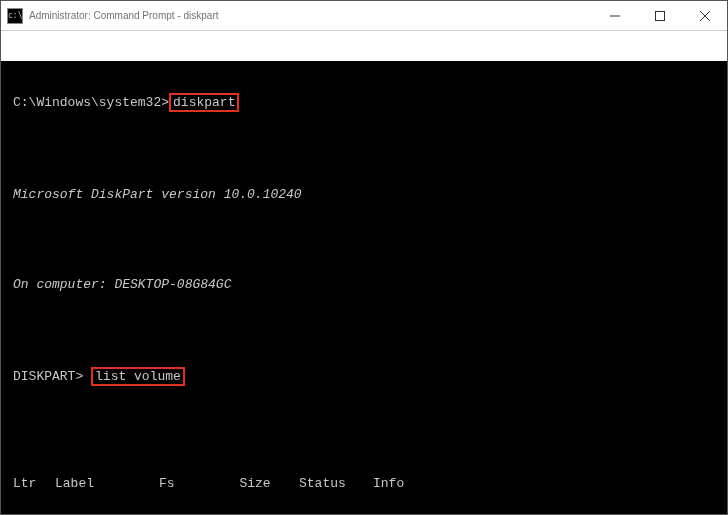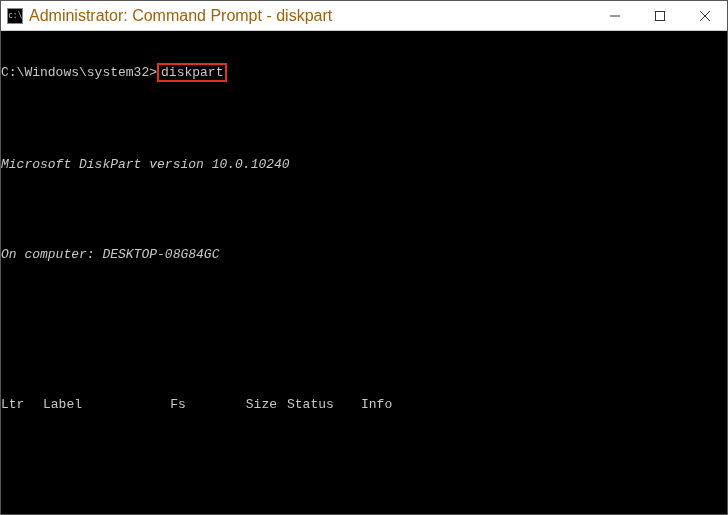--- a/index.html
+++ b/index.html
@@ -34,63 +34,64 @@
       border: 1px solid #888;
       display: inline-block;
       font-size: 8px;
       color: #bbb;
       line-height: 14px;
       text-align: center;
       font-family: Consolas, monospace;
     }
     .titlebar-title {
       flex: 1;
-      font-size: 16px;
-      color: #a16207;
+      font-size: 10px;
+      color: #737373;
     }
     .winbtn {
       width: 45px;
       height: 29px;
       display: flex;
       align-items: center;
       justify-content: center;
       font-size: 12px;
     }
     .winbtn svg { width: 10px; height: 10px; }
     .console {
       flex: 1;
       background: #000;
       color: #c8c8c8;
       font-family: Consolas, "Courier New", monospace;
       font-size: 13px;
       line-height: 15px;
-      padding: 2px 0;
+      padding: 2px 12px;
       white-space: pre;
       overflow: hidden;
       position: relative;
+      margin-top: 30px;
     }
     .hl {
       border: 2px solid #e03020;
       padding: 0 2px;
       display: inline-block;
     }
     .row { white-space: pre; font-style: italic; }
     .vol-row {
       display: flex;
     }
     .vol-row span { display: inline-block; }
     .c-num { width: 105px; padding-left: 14px; }
     .c-ltr { width: 42px; }
     .c-lbl { width: 104px; }
-    .c-fs  { width: 62px; text-align: center; }
+    .c-fs  { width: 62px; }
     .c-typ { width: 100px; }
     .c-siz { width: 68px; text-align: right; padding-right: 8px; }
     .c-sta { width: 84px; padding-left: 10px;}
     .c-inf { width: 70px; }
-    .hdr .c-siz { text-align: right; padding-right: 0; }
+    .hdr .c-siz { text-align: center; padding-right: 0; }
     .gap { height: 15px; }
     .prompt-line { white-space: pre; }
   </style>
 </head>
 <body>
 
 <div class="window">
   <div class="titlebar">
     <span class="titlebar-icon">c:\</span>
     <span class="titlebar-title">Administrator: Command Prompt - diskpart</span>
@@ -112,20 +113,21 @@
     </div>
   </div>
 
   <div class="console">
     <div class="prompt-line"><span>C:\Windows\system32&gt;</span><span class="hl">diskpart</span></div>
     <div class="gap"></div>
     <div class="row">Microsoft DiskPart version 10.0.10240</div>
     <div class="gap"></div>
     <div class="row">On computer: DESKTOP-08G84GC</div>
     <div class="gap"></div>
+    <div class="prompt-line"><span>DISKPART&gt;</span> <span class="hl">list volume</span></div>
     <div class="gap"></div>
 
     <div class="vol-row hdr">
       <span class="c-ltr">Ltr</span>
       <span class="c-lbl">Label</span>
       <span class="c-fs">Fs</span>
       <span class="c-siz">Size</span>
       <span class="c-sta">Status</span>
       <span class="c-inf">Info</span>
     </div>

